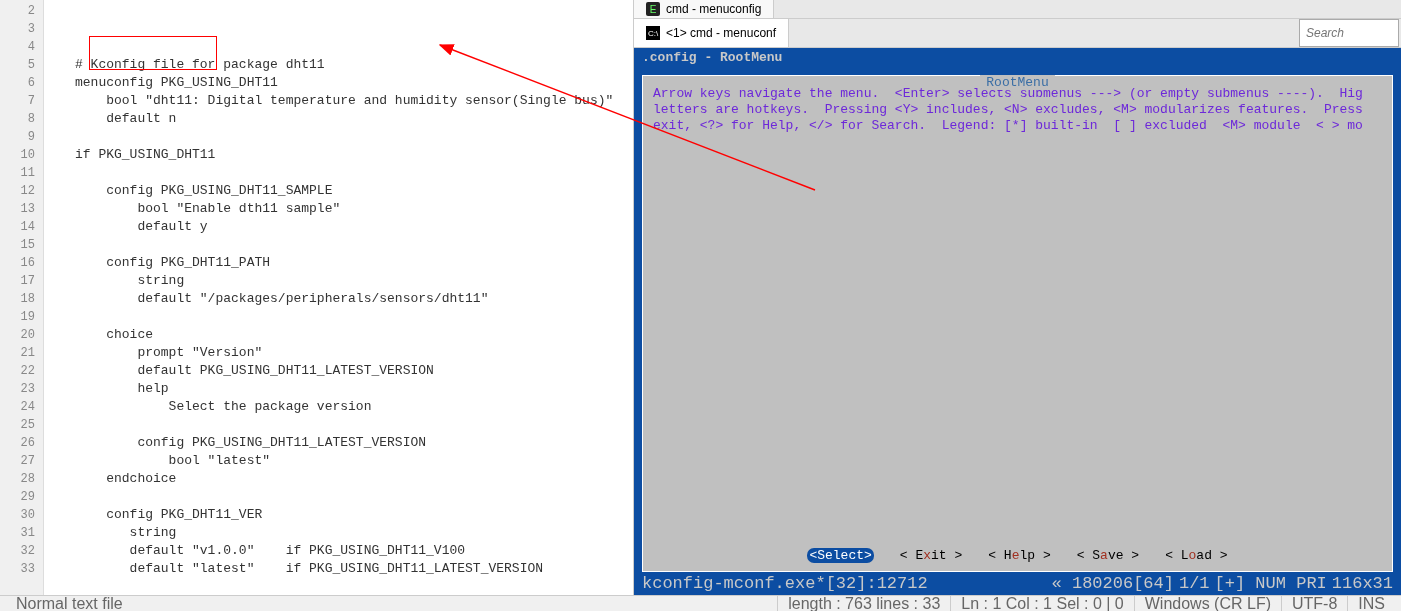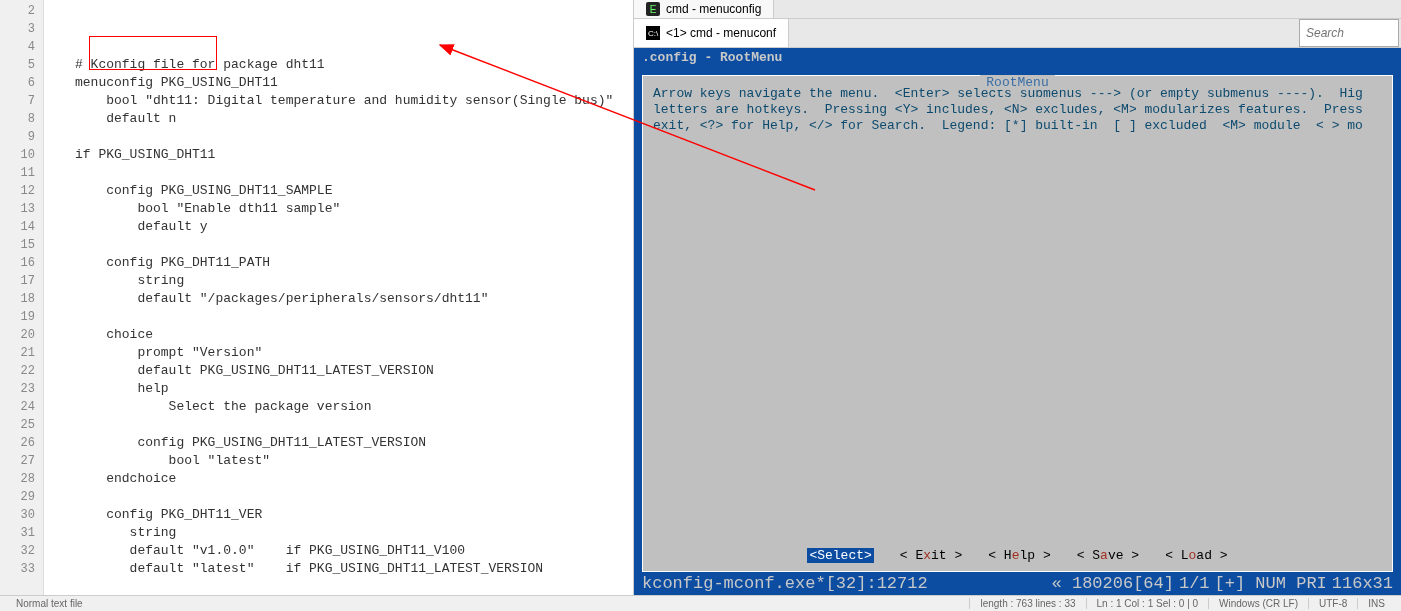--- a/index.html
+++ b/index.html
@@ -114,21 +114,21 @@
     top: -1px; left: 0; right: 0;
     text-align: center;
     color: #3a6ea5;
     font-size: 13px;
   }
   .menu-title-line span {
     background: #c0c0c0;
     padding: 0 6px;
   }
   .help-text {
-    color: #0c4a6e;
+    color: #6d28d9;
     line-height: 16px;
     padding: 4px 0 8px 0;
     white-space: pre-wrap;
   }
   .inner-box {
     flex: 1;
     border: 1px solid #888;
     margin-bottom: 20px;
     background: #c0c0c0;
     padding: 8px;
@@ -147,20 +147,21 @@
     padding: 0 1px;
   }
   .button-row {
     position: absolute;
     left: 0; right: 0; bottom: 8px;
     display: flex; justify-content: center; gap: 26px;
   }
   .btn {
     color: #000;
     white-space: pre;
+    border-radius: 7px;
   }
   .btn .hot { color: #a03020; }
   .btn.selected {
     background: #0c4da2; color: #fff; padding: 0 2px;
   }
   .term-status {
     background: #0c4da2;
     color: #c8c8c8;
     display: flex; align-items: center;
     padding: 2px 8px;
@@ -168,21 +169,21 @@
     gap: 12px;
   }
   .term-status .right { margin-left: auto; display: flex; gap: 5px; }
   .bottom-status {
     position: absolute;
     left: 0; right: 0; bottom: 0; height: 16px;
     background: #f0f0f0;
     border-top: 1px solid #ccc;
     display: flex; align-items: center;
     font-family: "Segoe UI", sans-serif;
-    font-size: 10px; color: #666;
+    font-size: 16px; color: #666;
     padding: 0 6px;
   }
   .bottom-status .cell { border-left: 1px solid #ccc; padding: 0 10px; }
   .bottom-status .first { border-left: none; }
 </style>
 </head>
 <body>
 
 <div class="left-pane">
   <div class="gutter" id="gutter">

